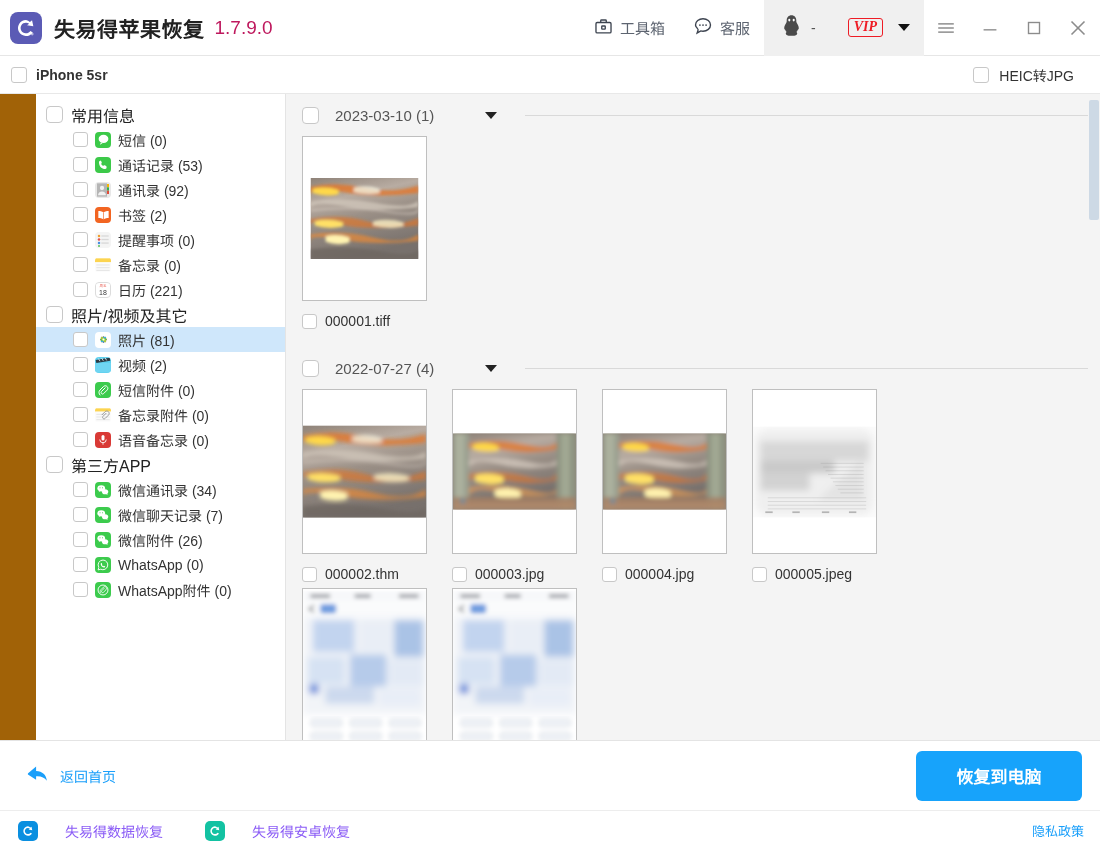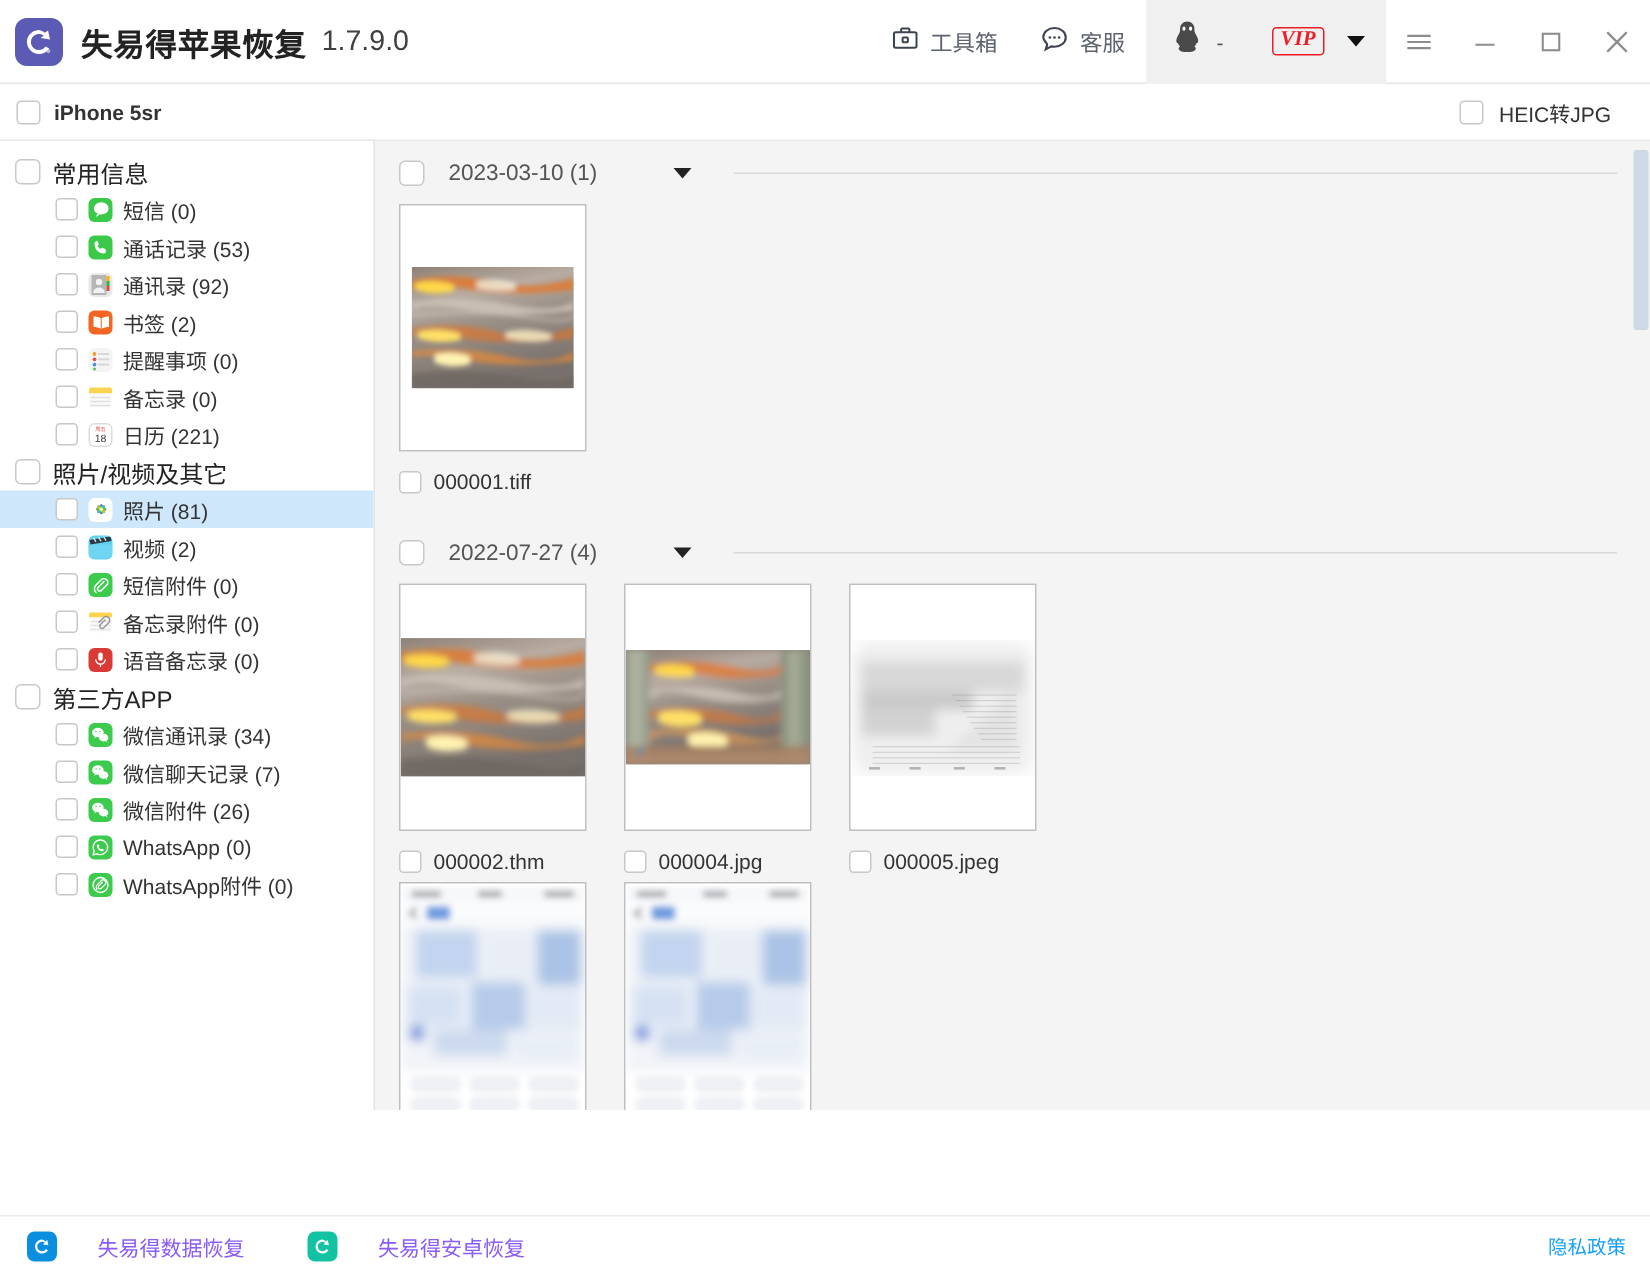--- a/index.html
+++ b/index.html
@@ -21,21 +21,21 @@
   }
   .logo-box {
     width:32px; height:32px; margin-left:10px; border-radius:8px;
     background:#5b5bb5; display:flex; align-items:center; justify-content:center;
     flex:0 0 auto;
   }
   .app-title {
     margin-left:12px; font-size:21px; color:#222; font-weight:bold;
     letter-spacing:0.5px; white-space:nowrap;
   }
-  .app-version { margin-left:10px; font-size:19px; color:#404040; font-weight:normal; }
+  .app-version { margin-left:10px; font-size:19px; color:#be185d; font-weight:normal; }
 
   .tb-spacer { flex:1 1 auto; }
 
   .tb-item {
     display:flex; align-items:center; gap:7px; height:56px;
     padding:0 14px; cursor:pointer; color:#6b7280; font-size:15px;
     white-space:nowrap;
   }
   .tb-item .lbl { color:#5d6470; font-size:15px; }
 
@@ -74,21 +74,21 @@
   .cb {
     width:15px; height:15px; border:1.4px solid #c8c8c8; border-radius:3px;
     background:#fff; flex:0 0 auto; cursor:pointer;
   }
   .cb.lg { width:17px; height:17px; border-radius:4px; }
   .cb.md { width:16px; height:16px; }
 
   
   .body-area {
     position:absolute; left:0; top:94px; width:1100px; height:646px;
-    display:flex; background:#c4b5fd;
+    display:flex; background:#a16207;padding-left:36px;
   }
 
   
   .sidebar {
     width:250px; height:646px; background:#fff; border-right:1px solid #e4e4e4;
     padding-top:8px; overflow:hidden; flex:0 0 auto;
   }
   .grp-head {
     display:flex; align-items:center; gap:8px; height:25px;
     padding-left:10px; cursor:pointer;
@@ -640,20 +640,31 @@
             </div>
           </div>
           <div class="thumb-cell">
             <div class="thumb-frame">
               <svg class="thumb-img" viewBox="0 0 100 62" style="height:77px;">
                   <use href="#marbleDoor"></use>
                 </svg>
             </div>
             <div class="fname-row">
               <span class="cb"></span>
+              <span class="fname">000003.jpg</span>
+            </div>
+          </div>
+          <div class="thumb-cell">
+            <div class="thumb-frame">
+              <svg class="thumb-img" viewBox="0 0 100 62" style="height:77px;">
+                  <use href="#marbleDoor"></use>
+                </svg>
+            </div>
+            <div class="fname-row">
+              <span class="cb"></span>
               <span class="fname">000004.jpg</span>
             </div>
           </div>
           <div class="thumb-cell">
             <div class="thumb-frame">
               <svg class="thumb-img" viewBox="0 0 100 74" style="height:106px;">
                   <use href="#blurDoc"></use>
                 </svg>
             </div>
             <div class="fname-row">
@@ -681,20 +692,31 @@
         </div>
 
       </div>
 
       <div class="scrollbar-track">
         <div class="scrollbar-thumb"></div>
       </div>
     </div>
   </div>
 
+  <div class="footer-bar">
+    <div class="back-link">
+      <span>
+        <svg width="25" height="22" viewBox="0 0 26 22" fill="#1a9ffa">
+          <path d="M10.5 3.2 L2.2 10.2 c-.5.5-.4 1.2.2 1.5 l8.1 5.3 V13.4 c5.2-.4 8.7 1.4 11.2 4.6 -.6-6.4-4.6-9.8-11.2-10.2z"></path>
+        </svg>
+      </span>
+      <span class="back-text">返回首页</span>
+    </div>
+    <button class="recover-btn">恢复到电脑</button>
+  </div>
 
   <div class="bottom-bar">
     <div class="prod-link first">
       <span class="prod-ic" style="background:#0a8fe0;">
         <svg width="14" height="14" viewBox="0 0 24 24">
           <path d="M12 4a8 8 0 1 0 6.8 12.3l-2.4-1.4A5.3 5.3 0 1 1 12 6.7c1.2 0 2.3.4 3.2 1.05L13 9.6l6.3 1.1L18 4.6l-2.1 1.6A7.95 7.95 0 0 0 12 4z" fill="#fff"></path>
         </svg>
       </span>
       <span class="prod-text">失易得数据恢复</span>
     </div>

